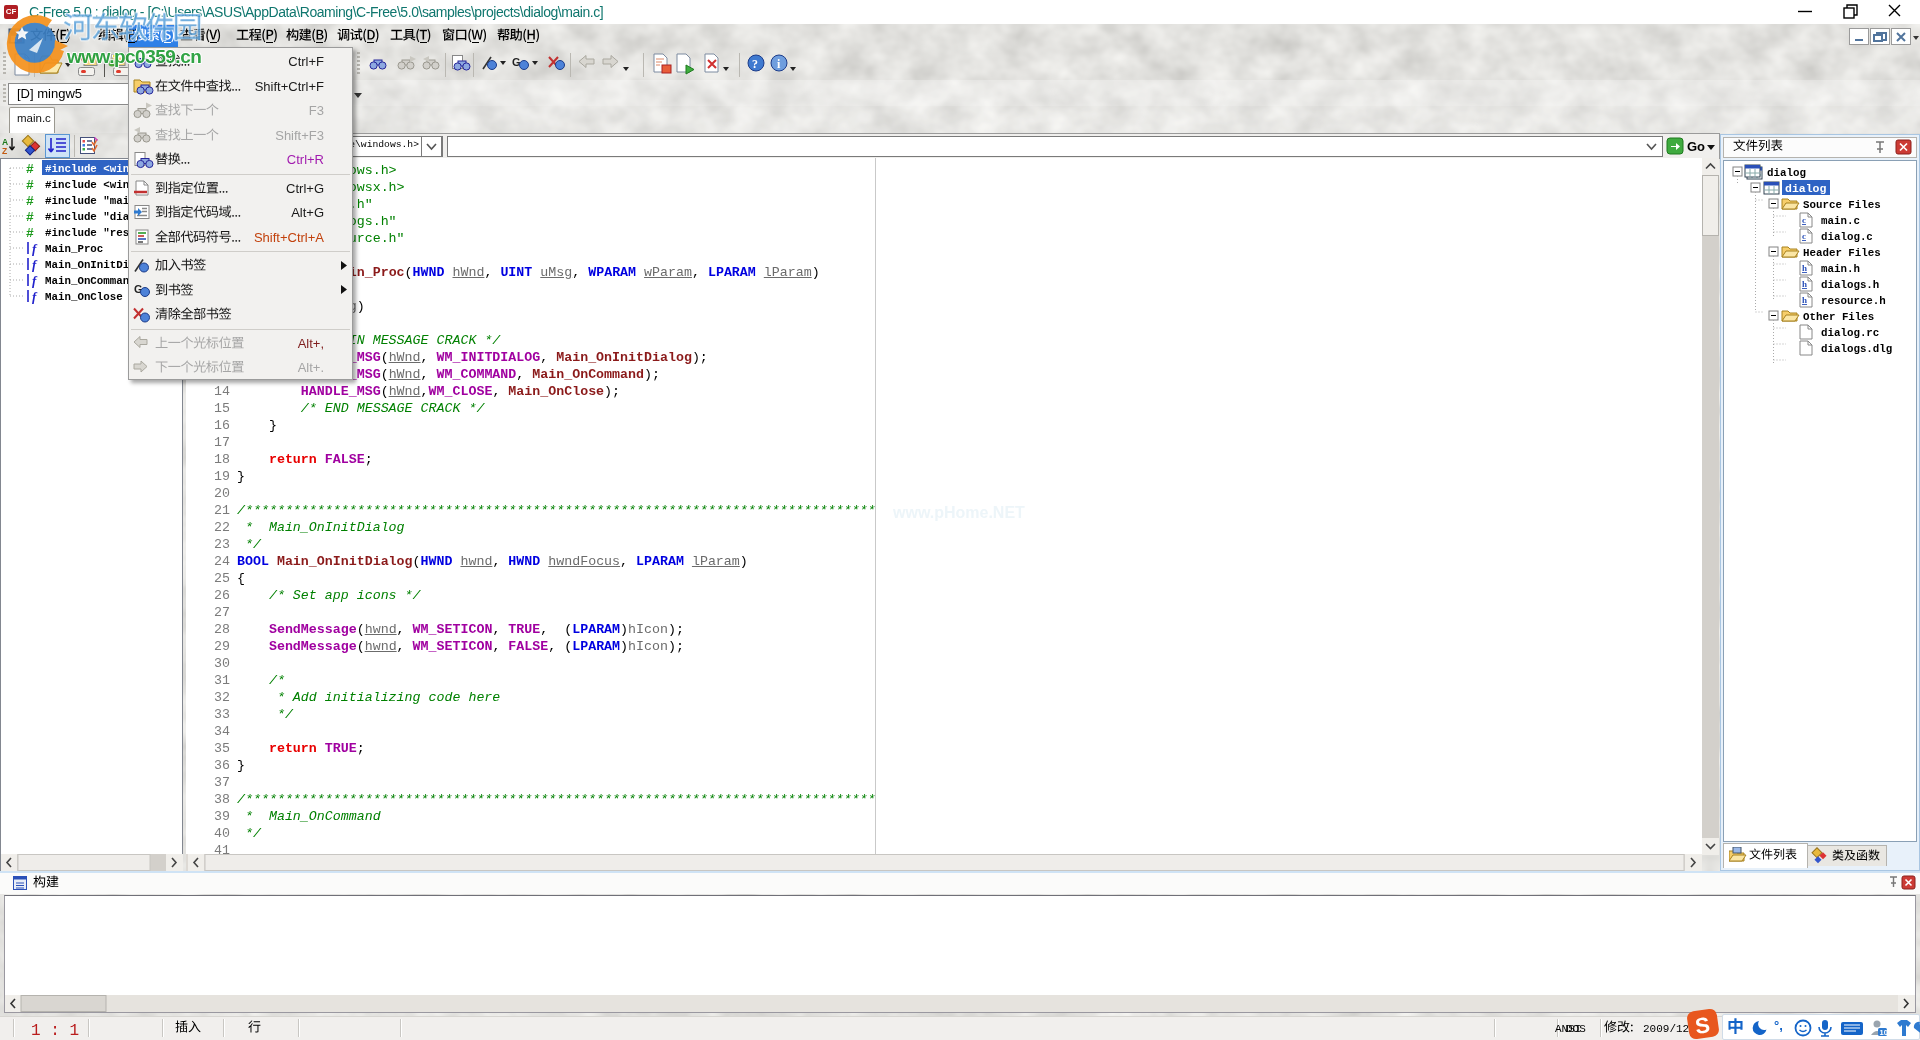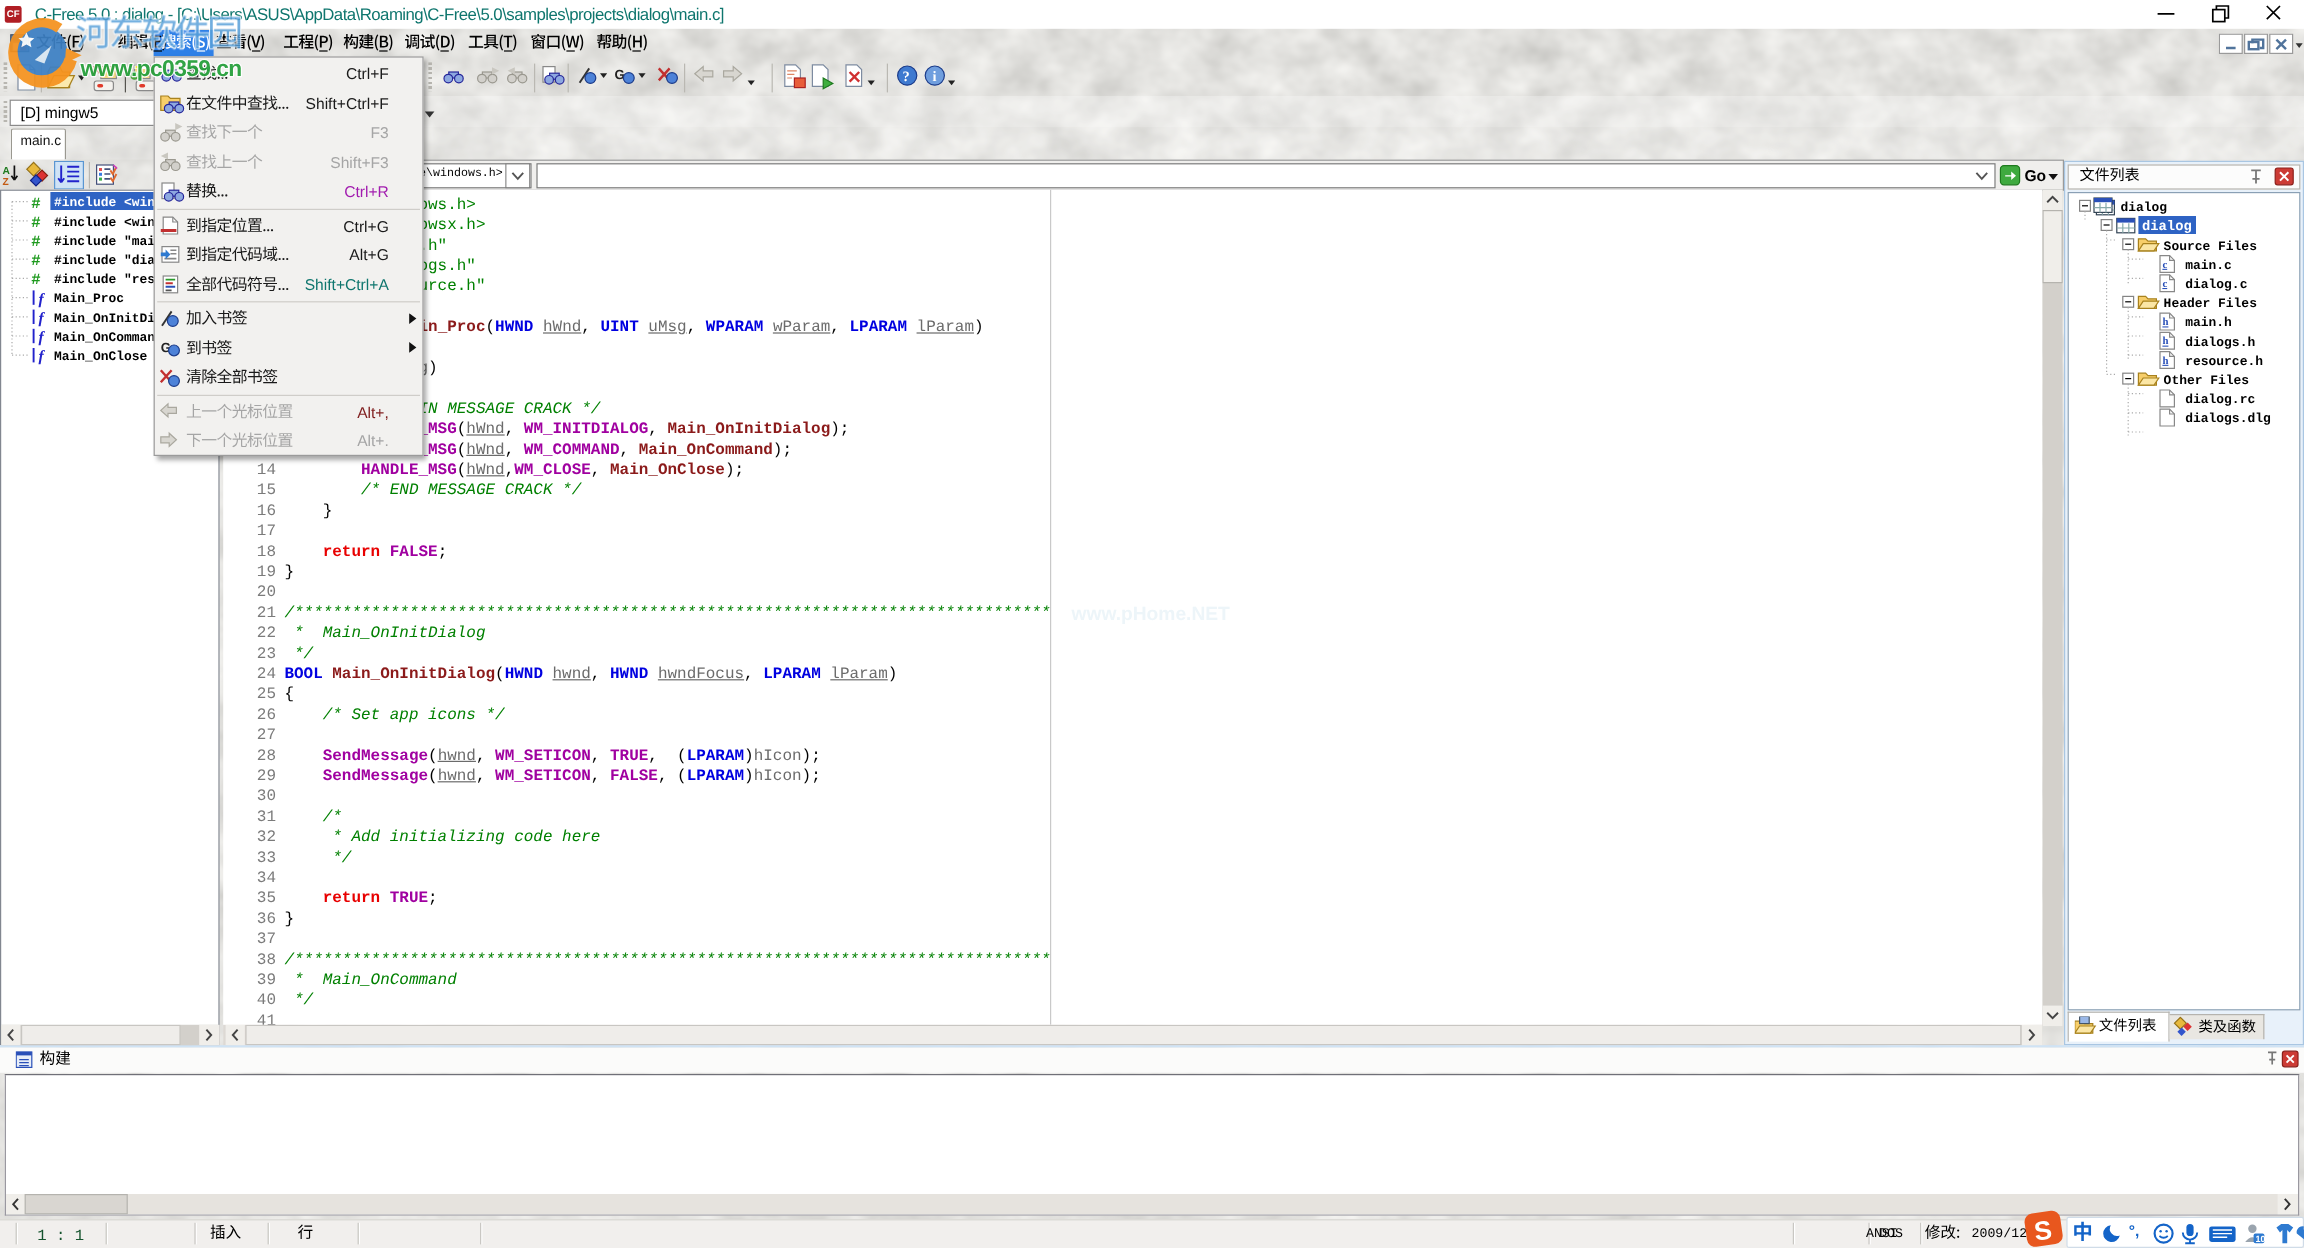--- a/index.html
+++ b/index.html
@@ -567,21 +567,21 @@
 <div class="ab" style="left:0;top:1016px;width:1920px;height:24px;background:#f1efed;border-top:1px solid #d8d6d2;z-index:1"></div>
 <div class="ab" style="left:13px;top:1019px;width:1px;height:18px;background:#c9c7c3;box-shadow:1px 0 0 #fff;z-index:1"></div>
 <div class="ab" style="left:88px;top:1019px;width:1px;height:18px;background:#c9c7c3;box-shadow:1px 0 0 #fff;z-index:1"></div>
 <div class="ab" style="left:162px;top:1019px;width:1px;height:18px;background:#c9c7c3;box-shadow:1px 0 0 #fff;z-index:1"></div>
 <div class="ab" style="left:223px;top:1019px;width:1px;height:18px;background:#c9c7c3;box-shadow:1px 0 0 #fff;z-index:1"></div>
 <div class="ab" style="left:298px;top:1019px;width:1px;height:18px;background:#c9c7c3;box-shadow:1px 0 0 #fff;z-index:1"></div>
 <div class="ab" style="left:400px;top:1019px;width:1px;height:18px;background:#c9c7c3;box-shadow:1px 0 0 #fff;z-index:1"></div>
 <div class="ab" style="left:1494px;top:1019px;width:1px;height:18px;background:#c9c7c3;box-shadow:1px 0 0 #fff;z-index:1"></div>
 <div class="ab" style="left:1557px;top:1019px;width:1px;height:18px;background:#c9c7c3;box-shadow:1px 0 0 #fff;z-index:1"></div>
 <div class="ab" style="left:1600px;top:1019px;width:1px;height:18px;background:#c9c7c3;box-shadow:1px 0 0 #fff;z-index:1"></div>
-<div class="ab mono" style="left:31px;top:1022px;font-size:13px;color:#14532d;z-index:1">1 :  1</div>
+<div class="ab mono" style="left:31px;top:1022px;font-size:16px;color:#b91c1c;z-index:1">1 :  1</div>
 <svg style="position:absolute;left:175px;top:1021px;overflow:visible;z-index:1" width="1" height="1">
     <g transform="translate(0,10.4) scale(0.013,-0.013)" fill="#000">
       <use href="#g42" x="0"></use>
       <use href="#g43" x="1000"></use>
     </g>
   </svg>
 <svg style="position:absolute;left:248px;top:1021px;overflow:visible;z-index:1" width="1" height="1">
     <g transform="translate(0,10.4) scale(0.013,-0.013)" fill="#000">
       <use href="#g44" x="0"></use>
     </g>
@@ -713,21 +713,21 @@
       <use href="#g69" x="962"></use>
       <use href="#g65" x="1924"></use>
       <use href="#g66" x="2886"></use>
       <use href="#g70" x="3848"></use>
       <use href="#g71" x="4811"></use>
       <use href="#g51" x="5773"></use>
       <use href="#g51" x="6013"></use>
       <use href="#g51" x="6253"></use>
     </g>
   </svg>
-<div class="ab" style="left:128px;top:229.5px;width:196px;text-align:right;font-size:13px;color:#0f766e;z-index:11">Shift+Ctrl+A</div>
+<div class="ab" style="left:128px;top:229.5px;width:196px;text-align:right;font-size:13px;color:#c2410c;z-index:11">Shift+Ctrl+A</div>
 <div class="ab" style="left:131px;top:251px;width:219px;height:1px;background:#cfcdc9;z-index:11"></div>
 <svg style="position:absolute;left:155px;top:259px;overflow:visible;z-index:11" width="1" height="1">
     <g transform="translate(0,10.56) scale(0.0132,-0.0132)" fill="#1a1a1a">
       <use href="#g72" x="0"></use>
       <use href="#g43" x="962"></use>
       <use href="#g73" x="1924"></use>
       <use href="#g74" x="2886"></use>
     </g>
   </svg>
 <svg class="ab" style="left:340px;top:260.5px;z-index:11" width="8" height="10">

